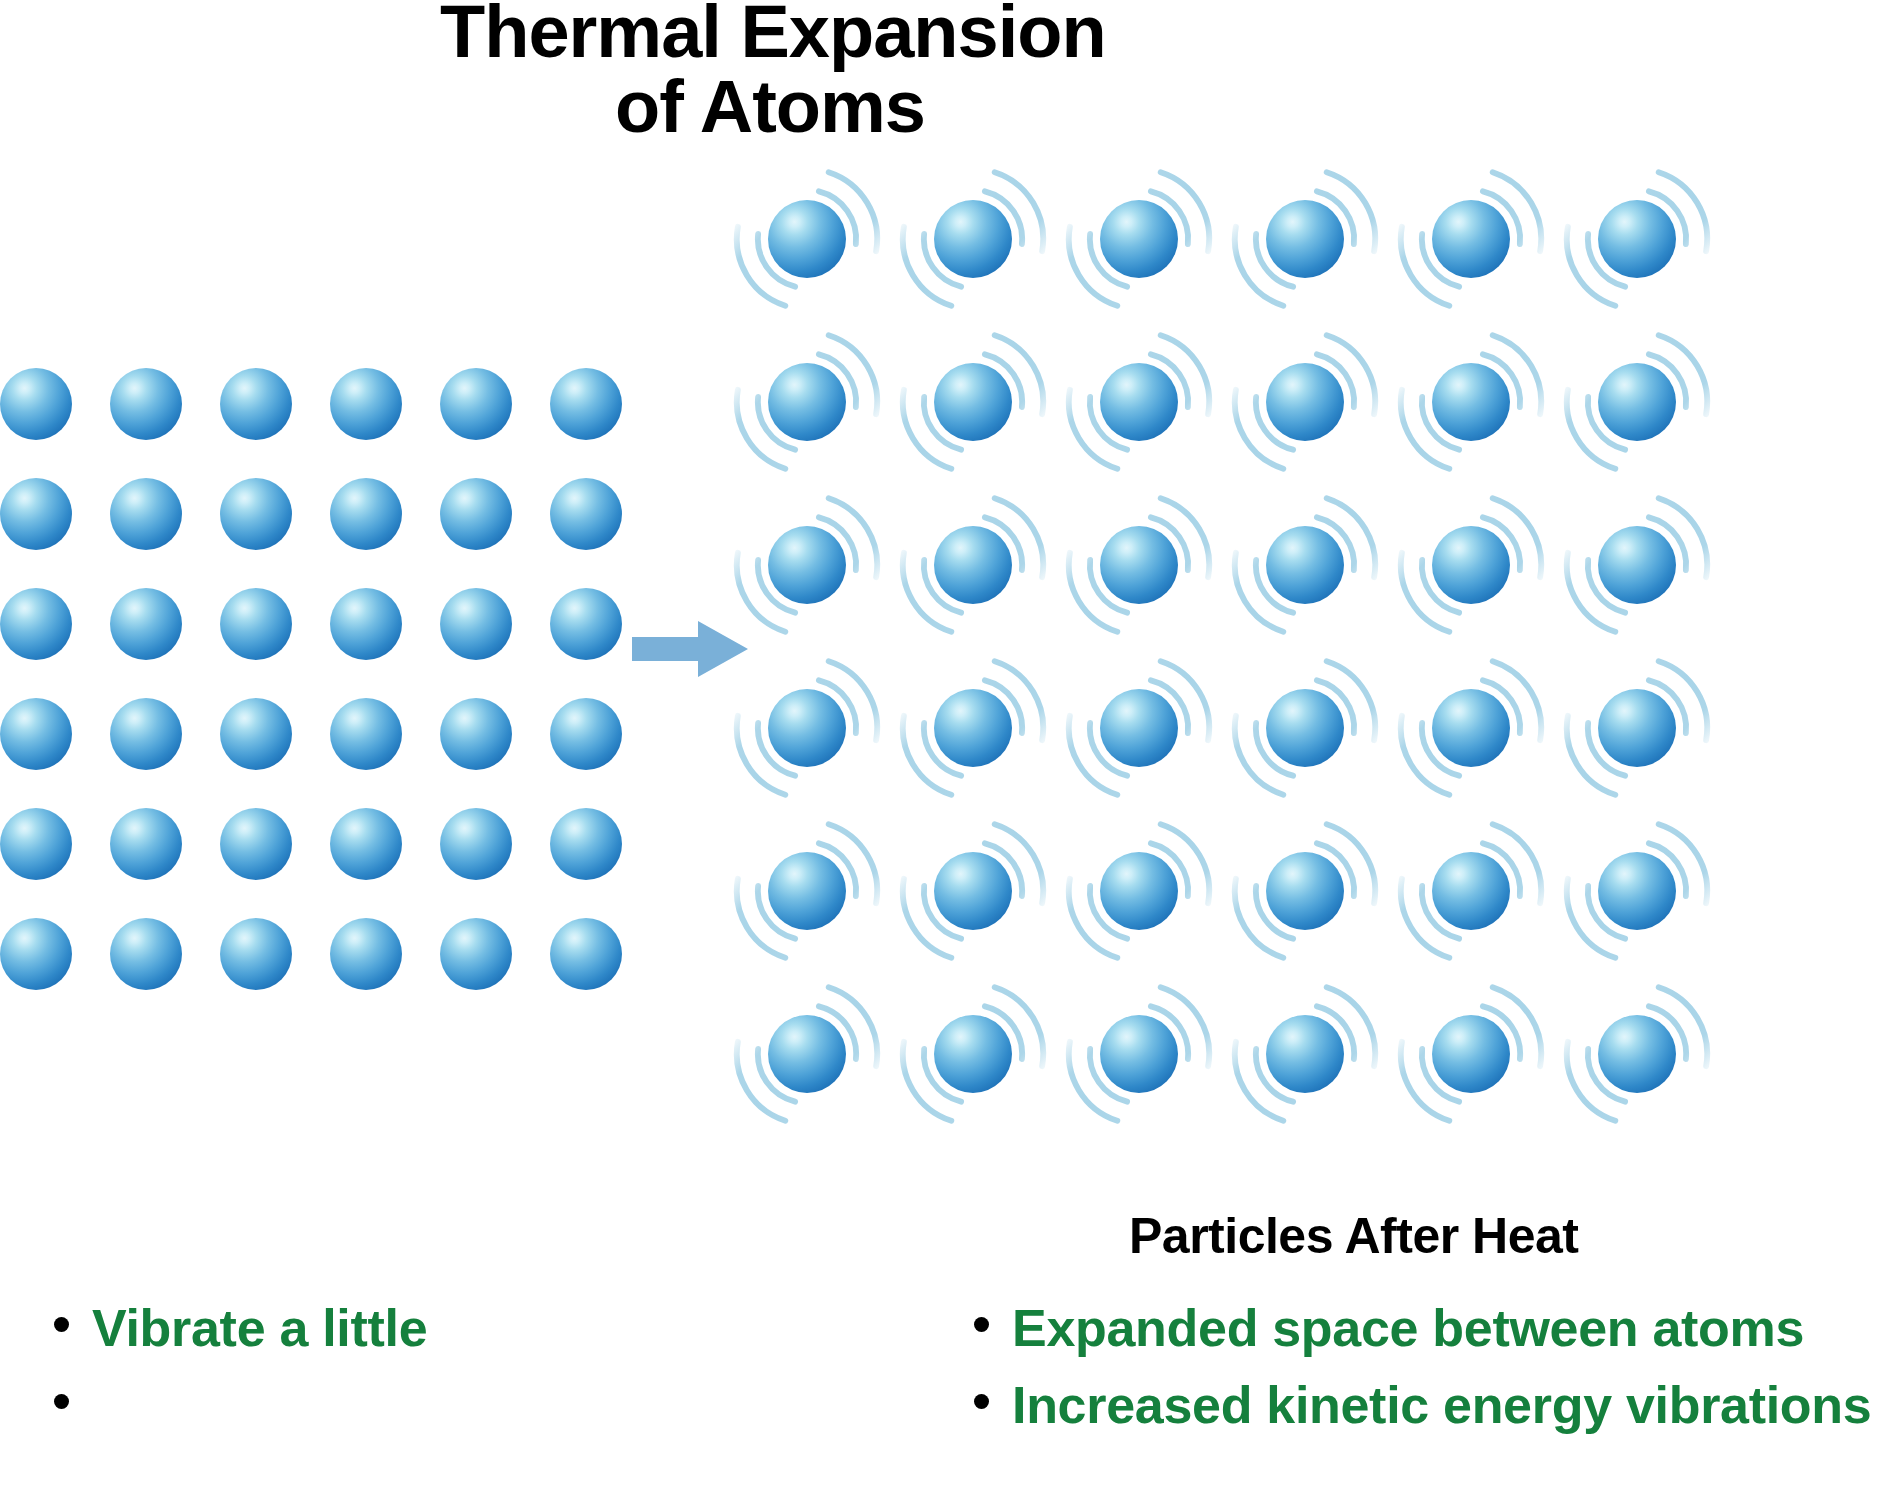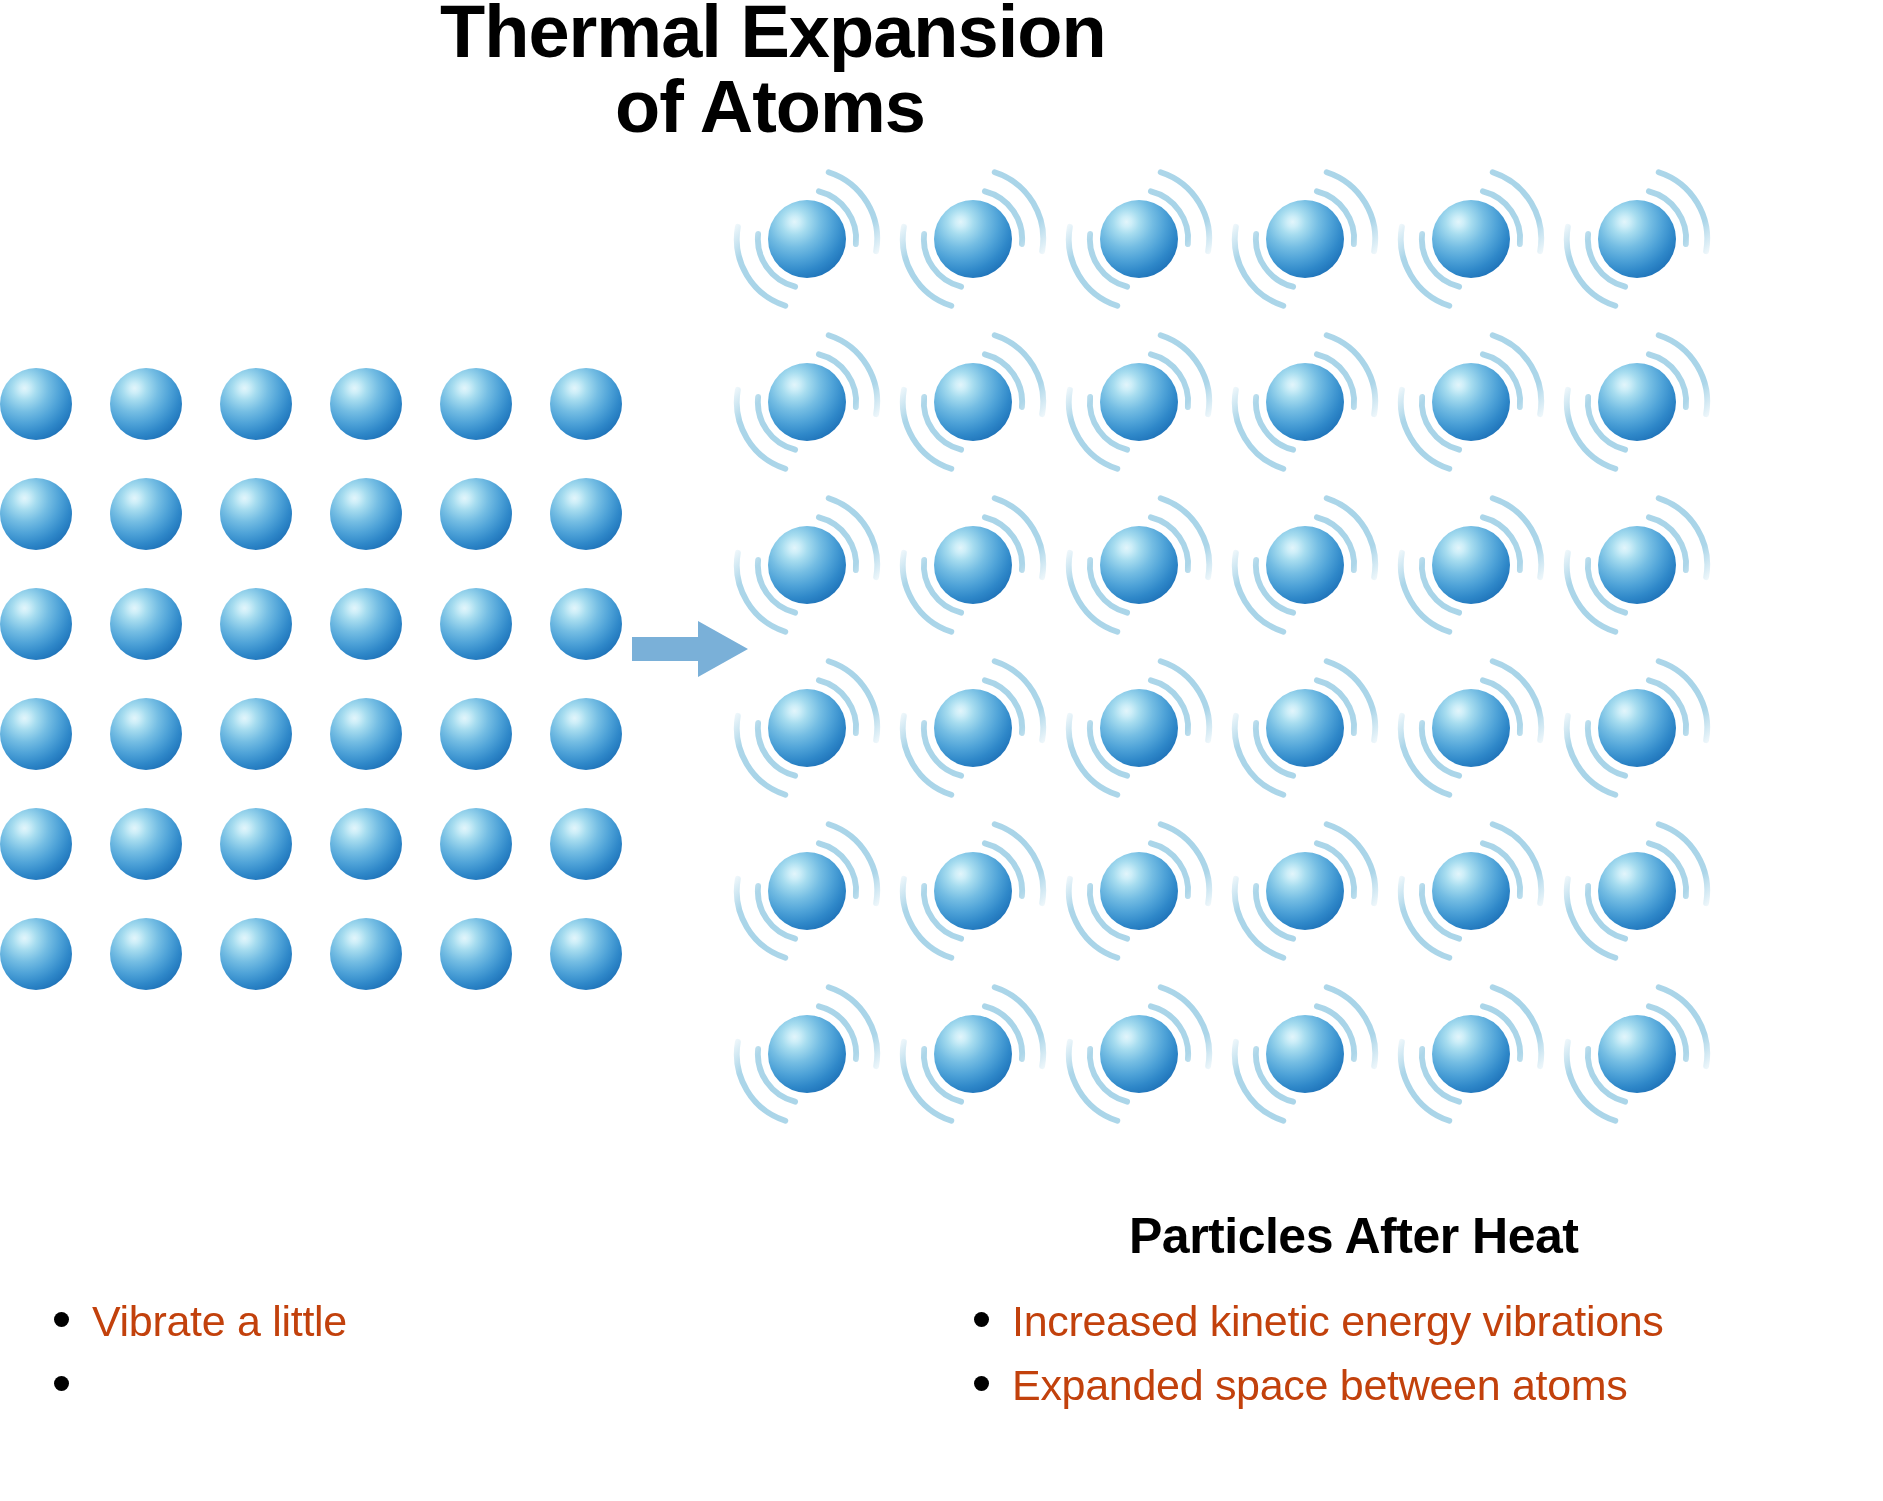--- a/index.html
+++ b/index.html
@@ -61,23 +61,23 @@
     color:#000000;
     white-space:nowrap;
     letter-spacing:-0.5px;
   }
   .bullets{
     position:absolute;
     margin:0;padding:0;
     list-style:none;
   }
   .bullets li{
-    font-weight:normal;
-    font-size:43px;
-    color:#c2410c;
+    font-weight:bold;
+    font-size:52px;
+    color:#15803d;
     white-space:nowrap;
     line-height:1.48;
     letter-spacing:-0.3px;
     position:relative;
     padding-left:44px;
   }
   .bullets li .dot{
     position:absolute;
     left:6px; top:0.52em;
     width:15px;height:15px;
@@ -1112,17 +1112,17 @@
       </div>
     </div>
 
   <ul class="bullets" id="bullets-before" style="left:48px; top:1290px;">
       <li><span class="dot"></span><span>Vibrate a little</span></li>
       <li><span class="dot"></span></li>
     </ul>
 
   <div class="caption-head" style="left:1129px; top:1207px;">Particles After Heat</div>
   <ul class="bullets" id="bullets-after" style="left:968px; top:1290px;">
+      <li><span class="dot"></span><span>Expanded space between atoms</span></li>
       <li><span class="dot"></span><span>Increased kinetic energy vibrations</span></li>
-      <li><span class="dot"></span><span>Expanded space between atoms</span></li>
     </ul>
 
 </div>
 
 </body></html>

